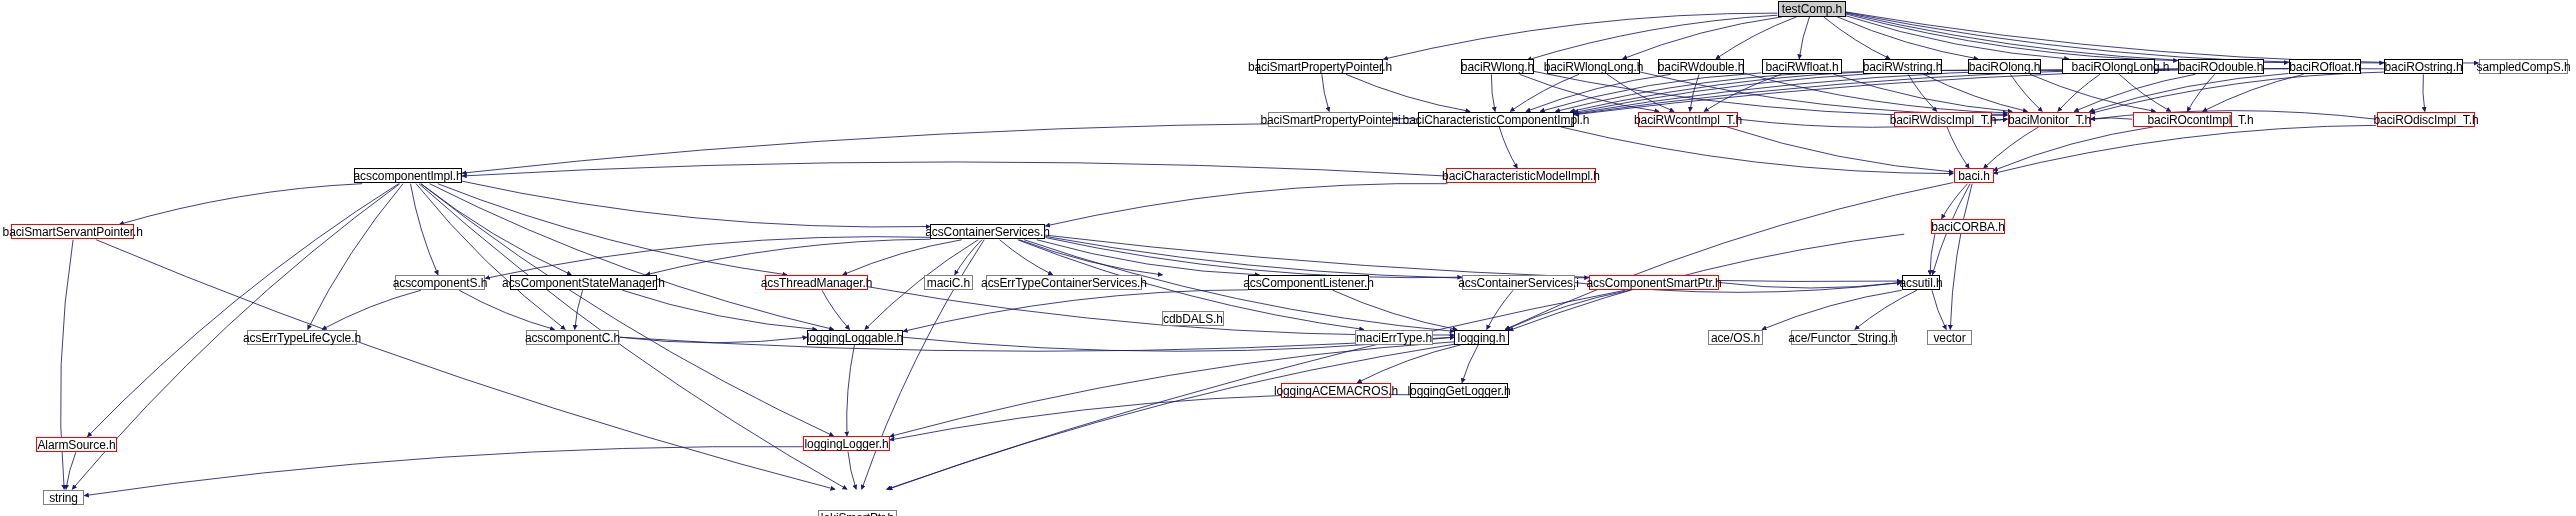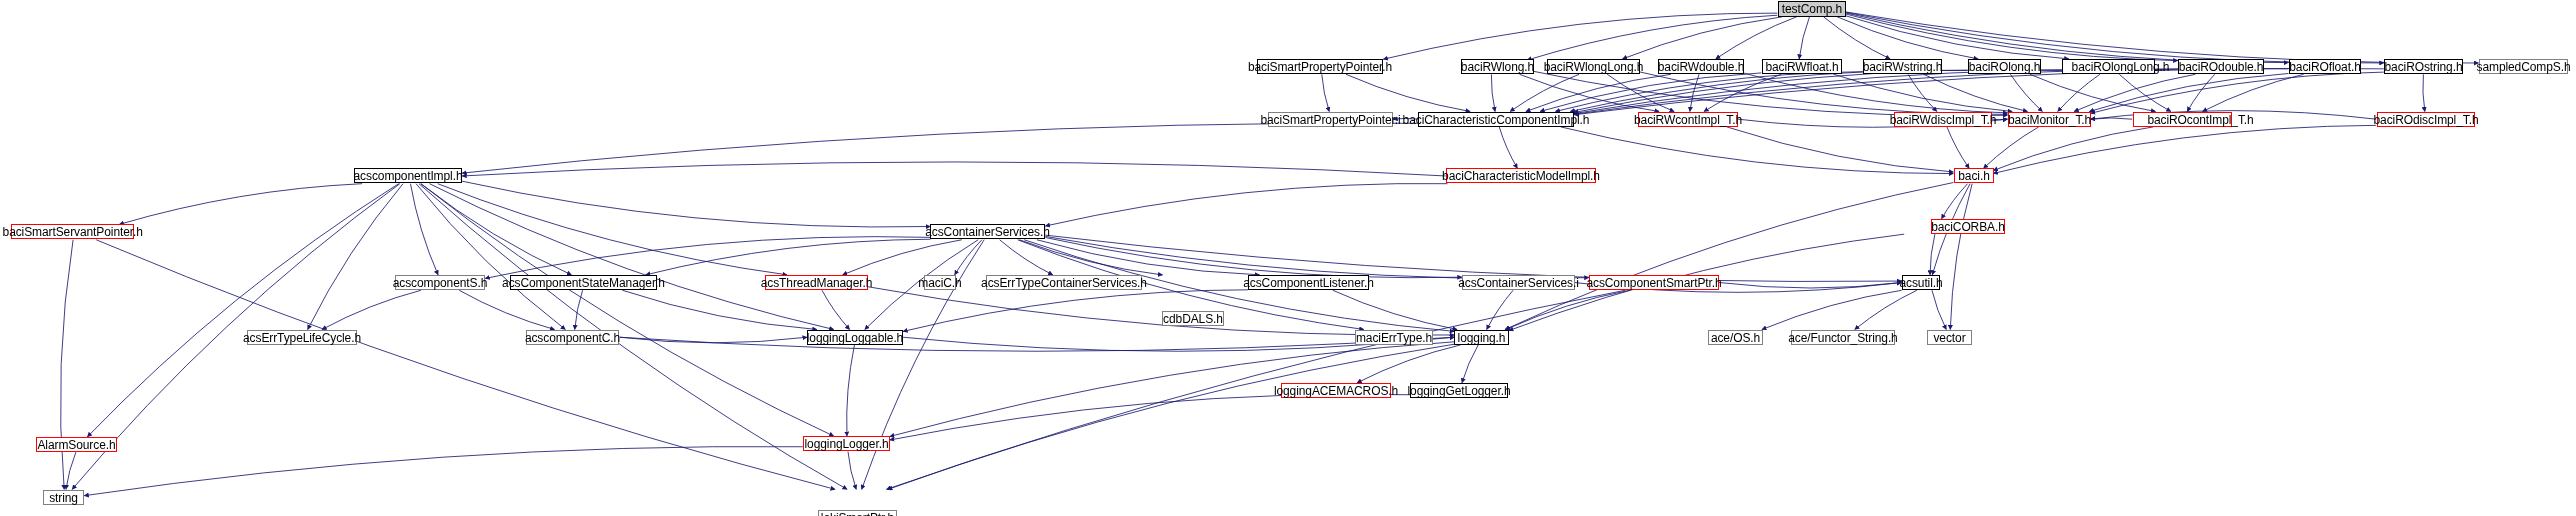--- a/index.html
+++ b/index.html
@@ -269,21 +269,21 @@
       </div>
       <div class="node " style="left: 395px; top: 275px; width: 90px;">
         <span>acscomponentS.h</span>
       </div>
       <div class="node black" style="left: 510px; top: 275px; width: 147px;">
         <span>acsComponentStateManager.h</span>
       </div>
       <div class="node red" style="left: 765px; top: 275px; width: 103px;">
         <span>acsThreadManager.h</span>
       </div>
-      <div class="node " style="left: 924px; top: 275px; width: 32px;">
+      <div class="node " style="left: 924px; top: 275px; width: 49px;">
         <span>maciC.h</span>
       </div>
       <div class="node " style="left: 986px; top: 275px; width: 156px;">
         <span>acsErrTypeContainerServices.h</span>
       </div>
       <div class="node " style="left: 1162px; top: 275px; width: 62px; margin-top: 36px;">
         <span>cdbDALS.h</span>
       </div>
       <div class="node black" style="left: 1248px; top: 275px; width: 121px;">
         <span>acsComponentListener.h</span>

